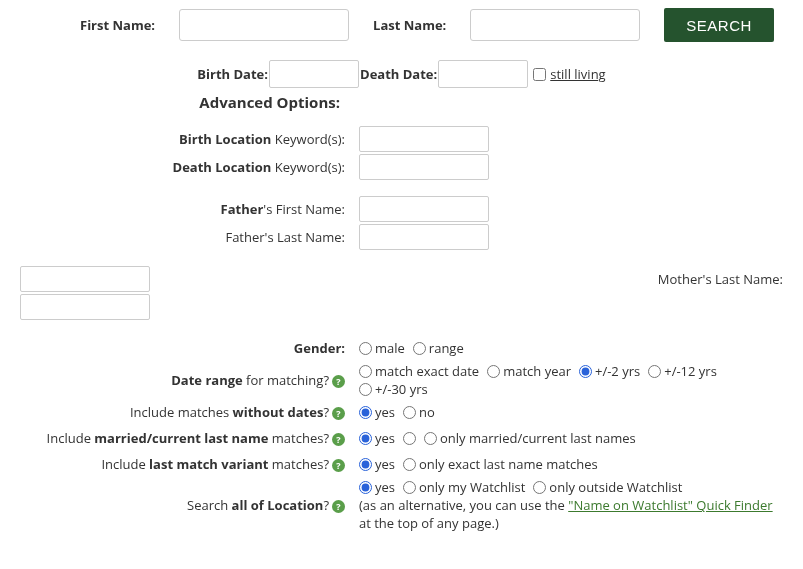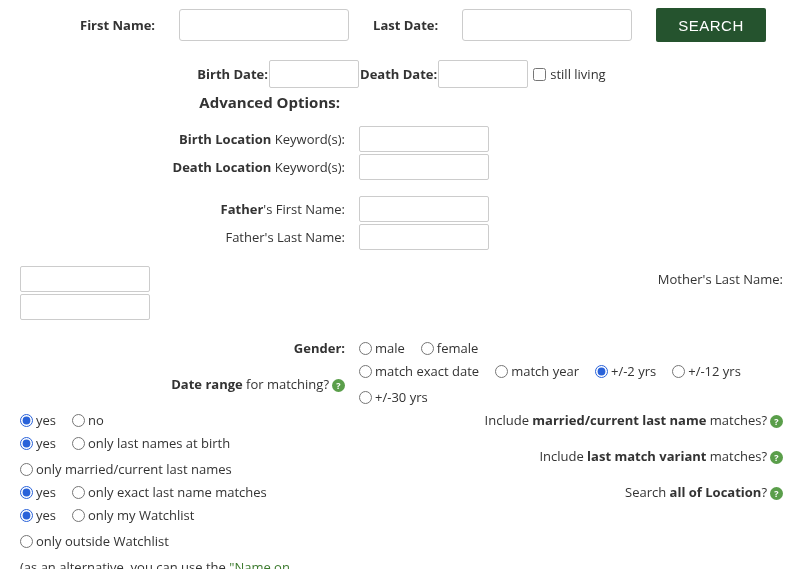--- a/index.html
+++ b/index.html
@@ -4,43 +4,43 @@
 <style>
 * { box-sizing: border-box; margin: 0; padding: 0; }
 body { font-family: "Open Sans", "Segoe UI", Arial, sans-serif; font-size: 13px; color: #333; background: #fff; padding: 8px 20px; }
 .row { display: flex; align-items: center; margin-bottom: 8px; }
 .row1 { gap: 10px; margin-bottom: 18px; }
 .label-bold { font-weight: 700; color: #333; }
 .big-input { height: 32px; width: 170px; border: 1px solid #ccc; border-radius: 3px; padding: 4px 6px; font-size: 13px; }
 .search-btn { background: #25532e; color: #fff; border: none; height: 34px; padding: 0 22px; font-size: 15px; letter-spacing: 0.5px; border-radius: 2px; cursor: pointer; }
 .row2 { justify-content: center; gap: 1px; margin-bottom: 4px; }
 .date-input { height: 28px; width: 90px; border: 1px solid #ccc; border-radius: 2px; padding: 2px 4px; }
-.cb-wrap { display: flex; align-items: center; gap: 4px; margin-left: 4px; }
+.cb-wrap { display: flex; align-items: center; gap: 4px; margin-left: 4px; text-decoration: underline; }
 .adv-heading { text-align: right; width: 320px; font-weight: 700; font-size: 15px; margin-bottom: 14px; }
 .form-grid { display: grid; grid-template-columns: 325px 1fr; column-gap: 14px; row-gap: 2px; align-items: center; }
 .grid-label { text-align: right; font-size: 13px; color: #333; padding: 3px 0; }
 .grid-label .bold { font-weight: 700; }
 .small-input { height: 26px; width: 130px; border: 1px solid #ccc; border-radius: 2px; padding: 2px 4px; }
 .spacer-row { height: 12px; grid-column: 1 / -1; }
 .help-icon { display: inline-block; width: 13px; height: 13px; border-radius: 50%; background: #5a9e4a; color: #fff; font-size: 9px; font-weight: 700; line-height: 13px; text-align: center; margin-left: 3px; vertical-align: middle; cursor: pointer; }
-.radio-row { display: flex; flex-wrap: wrap; align-items: center; gap: 8px; font-size: 13px; color: #333; }
+.radio-row { display: flex; flex-wrap: wrap; align-items: center; gap: 0; font-size: 13px; color: #333; }
 .radio-row label { display: flex; align-items: center; gap: 3px; margin-right: 8px; cursor: pointer; }
 .radio-row input[type=radio] { accent-color: #2962d9; cursor: pointer; }
 .inline-note { font-size: 13px; color: #333; }
 .link-green { color: #3c7a2e; text-decoration: underline; cursor: pointer; }
 .row1-inner { display:flex; align-items:center; gap:24px; margin-left:60px;}
 </style>
 </head>
 <body>
 
 <div class="row row1">
   <div class="row1-inner">
     <span class="label-bold">First Name:</span>
     <input class="big-input" type="text" style="">
-    <span class="label-bold">Last Date:</span>
+    <span class="label-bold">Last Name:</span>
     <input class="big-input" type="text" style="">
     <button class="search-btn">SEARCH</button>
   </div>
 </div>
 
 <div class="row row2">
   <span class="label-bold">Birth Date:</span>
   <input class="date-input" type="text" style="">
   <span class="label-bold">Death Date:</span>
   <input class="date-input" type="text" style="">
@@ -78,21 +78,21 @@
   <div class="spacer-row"></div>
 
   <div class="grid-label"><span class="bold">Gender:</span></div>
   <div class="radio-row">
     <label>
         <input type="radio" name="gender" style="">
         <span>male</span>
       </label>
     <label>
         <input type="radio" name="gender" style="">
-        <span>female</span>
+        <span>range</span>
       </label>
   </div>
 
   <div class="grid-label"><span class="bold">Date range</span><span> for matching?</span><span class="help-icon">?</span></div>
   <div class="radio-row">
     <label>
         <input type="radio" name="dr" style="">
         <span>match exact date</span>
       </label>
     <label>
@@ -106,40 +106,40 @@
     <label>
         <input type="radio" name="dr" style="">
         <span>+/-12 yrs</span>
       </label>
     <label>
         <input type="radio" name="dr" style="">
         <span>+/-30 yrs</span>
       </label>
   </div>
 
+  <div class="grid-label"><span>Include matches </span><span class="bold">without dates</span><span>?</span><span class="help-icon">?</span></div>
   <div class="radio-row">
     <label>
         <input type="radio" name="wd" checked="" style="">
         <span>yes</span>
       </label>
     <label>
         <input type="radio" name="wd" style="">
         <span>no</span>
       </label>
   </div>
 
   <div class="grid-label"><span>Include </span><span class="bold">married/current last name</span><span> matches?</span><span class="help-icon">?</span></div>
   <div class="radio-row">
     <label>
         <input type="radio" name="mr" checked="" style="">
         <span>yes</span>
       </label>
     <label>
         <input type="radio" name="mr" style="">
-        <span>only last names at birth</span>
       </label>
     <label>
         <input type="radio" name="mr" style="">
         <span>only married/current last names</span>
       </label>
   </div>
 
   <div class="grid-label"><span>Include </span><span class="bold">last match variant</span><span> matches?</span><span class="help-icon">?</span></div>
   <div class="radio-row">
     <label>

